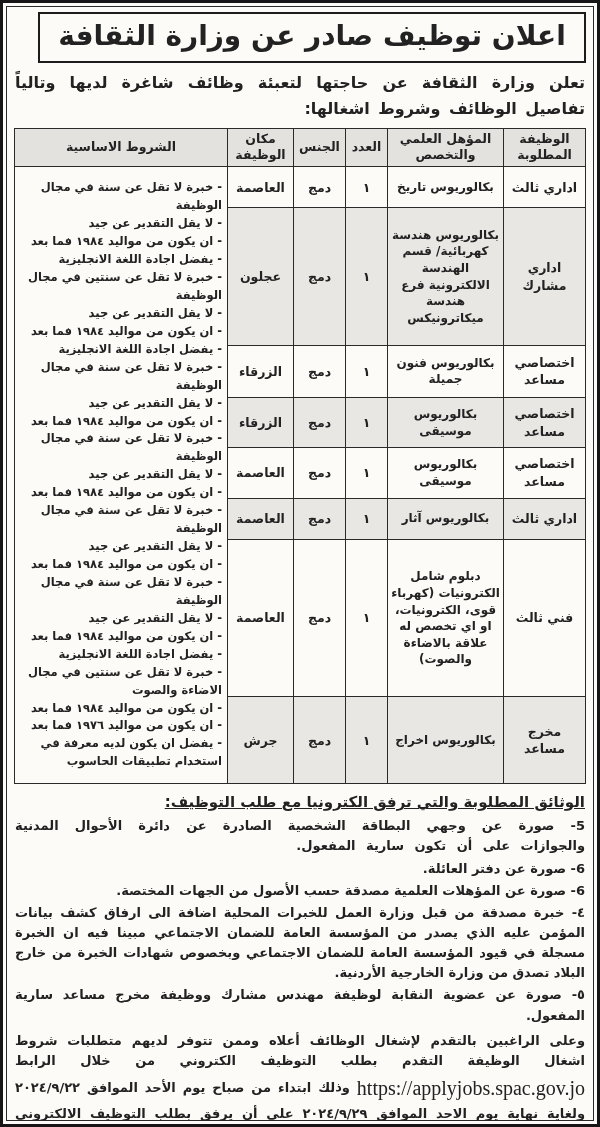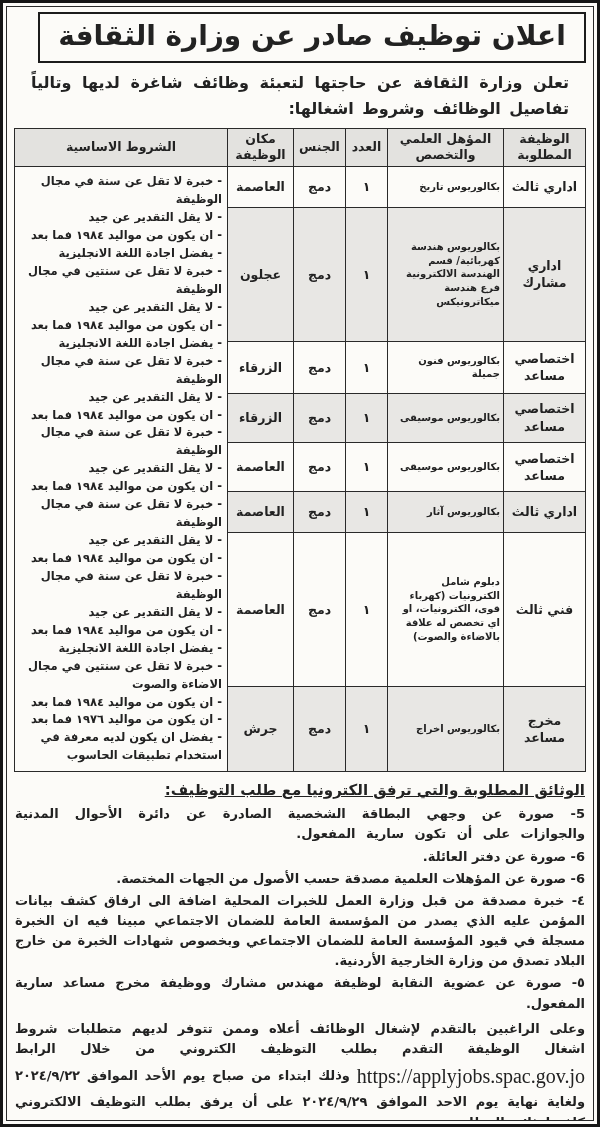--- a/index.html
+++ b/index.html
@@ -17,36 +17,36 @@
     border:1px solid #2a2a2a; padding:5px 7px 4px;
     direction:rtl; overflow:hidden;
   }
   .title-box {
     border:2px solid #1c1c1c; text-align:center;
     font-weight:bold; font-size:28px; line-height:1.3;
     padding:4px 0 7px; background:#fcfbf8;margin-left:24px;
   }
   .intro {
     font-weight:bold; font-size:16px; line-height:1.6;
-    text-align:justify; margin:7px 17px 6px; word-spacing:3px;
+    text-align:justify; margin:7px 1px 6px; word-spacing:3px;
   }
   table.jobs {
     width:100%; border-collapse:collapse; table-layout:fixed;
   }
   .jobs th, .jobs td {
     border:1px solid #2a2a2a; font-weight:bold;
     text-align:center; vertical-align:middle;
     padding:2px 3px; overflow:hidden;
   }
   .jobs th { font-size:12.5px; line-height:1.35; background:#e3e2df; }
   .jobs td { font-size:12.5px; line-height:1.4; background:#fcfbf8; }
-  .jobs td.qual { font-size:10px; line-height:1.38;text-align:right; }
+  .jobs td.qual { font-size:12px; line-height:1.38; }
   .jobs tr.shaded td { background:#e8e7e4; }
   .jobs td.conds, .jobs tr.shaded td.conds {
-    background:#fcfbf8; text-align:right; vertical-align:top; padding:6px 5px;
+    background:#fcfbf8; text-align:right; vertical-align:top; padding:12px 5px;
   }
   .cond-line { font-size:11.5px; font-weight:bold; line-height:1.56; text-align:right; }
   tr.r1{height:36px} tr.r2{height:120px} tr.r3{height:46px} tr.r4{height:44px}
   tr.r5{height:44px} tr.r6{height:36px} tr.r7{height:138px} tr.r8{height:76px}
   .docs-heading {
     font-weight:bold; font-size:15px; text-decoration:underline;
     margin:9px 1px 5px;
   }
   .docs-list { margin:0 1px; }
   .doc-item {

